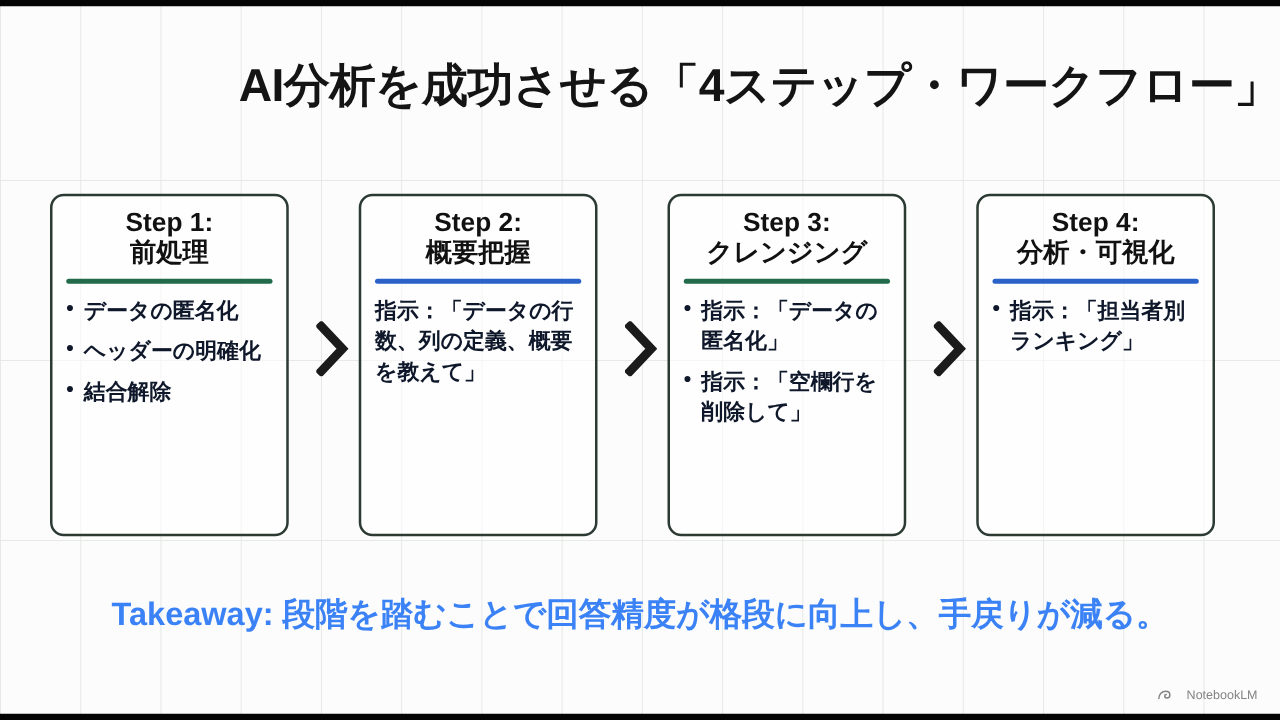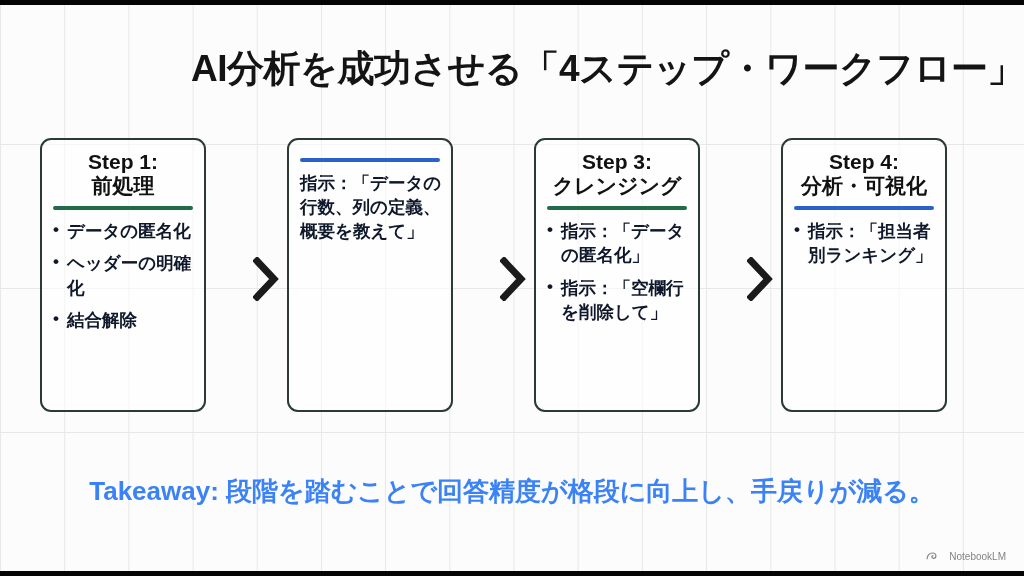--- a/index.html
+++ b/index.html
@@ -53,22 +53,22 @@
 
   #cards {
     position: absolute;
     left: 40px;
     top: 138px;
     width: 950px;
     height: 278px;
   }
   .card {
     position: absolute;
-    top: 0;
-    width: 166px;
+    top: 17px;
+    width: 191px;
     height: 274px;
     border: 2px solid #2b3a33;
     border-radius: 11px;
     background: rgba(255,255,255,0.55);
     box-sizing: border-box;
     padding: 10px 9px 8px 9px;
   }
   .card.c1 { left: 0px; }
   .card.c2 { left: 247px; }
   .card.c3 { left: 494px; }
@@ -173,20 +173,24 @@
       </div>
       <div class="divider green"></div>
       <ul class="body-list">
         <li>データの匿名化</li>
         <li>ヘッダーの明確化</li>
         <li>結合解除</li>
       </ul>
     </div>
 
     <div class="card c2">
+      <div class="card-head">
+        <span>Step 2:</span>
+        <span class="l2">概要把握</span>
+      </div>
       <div class="divider blue"></div>
       <ul class="body-list nobullet">
         <li>指示：「データの行数、列の定義、概要を教えて」</li>
       </ul>
     </div>
 
     <div class="card c3">
       <div class="card-head">
         <span>Step 3:</span>
         <span class="l2">クレンジング</span>

